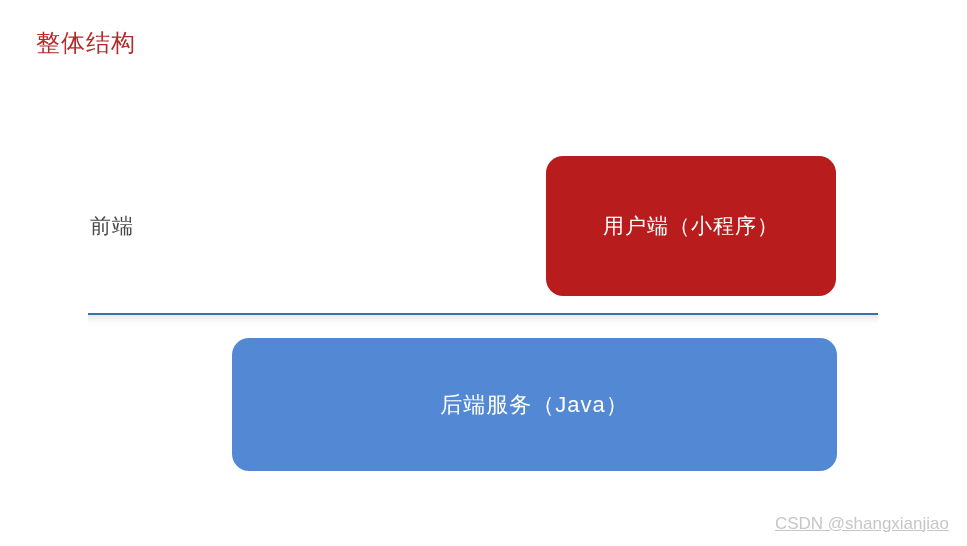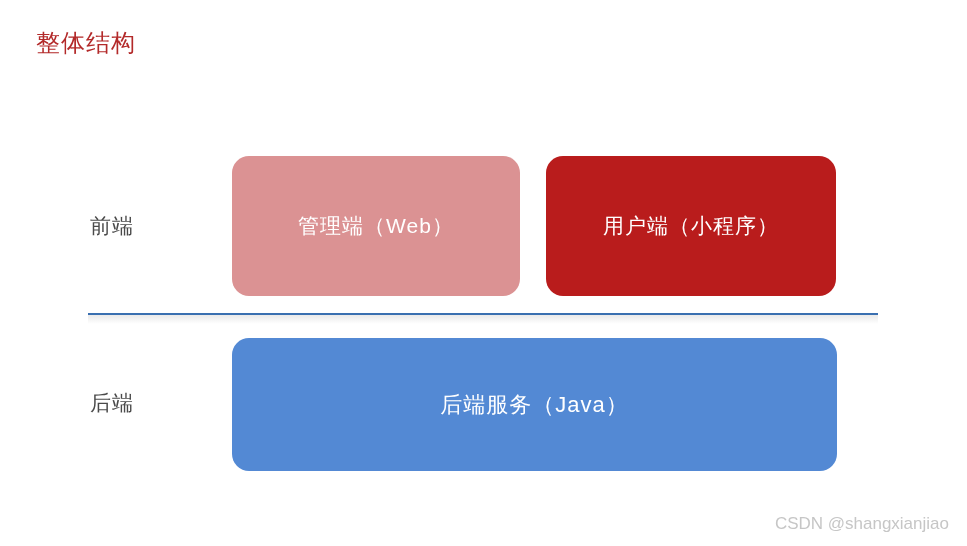--- a/index.html
+++ b/index.html
@@ -115,43 +115,40 @@
   
   .watermark {
     position: absolute;
     right: 18px;
     bottom: 10px;
     font-size: 17px;
     line-height: 24px;
     color: #c6c6c6;
     white-space: nowrap;
     user-select: none;
+    text-decoration: underline;
   }
 </style>
 </head>
 <body>
 
 <div class="slide">
 
   <div class="slide-title">整体结构</div>
 
   <div class="row-label frontend">前端</div>
 
-  <div class="box admin-web">
-    <span class="box-label">管理端（Web）</span>
-  </div>
 
   <div class="box user-mini">
     <span class="box-label">用户端（小程序）</span>
   </div>
 
   <div class="divider"></div>
   <div class="divider-shadow"></div>
 
-  <div class="row-label backend">后端</div>
 
   <div class="box backend-service">
     <span class="box-label">后端服务（Java）</span>
   </div>
 
   <div class="watermark">CSDN @shangxianjiao</div>
 
 </div>
 
 </body></html>

